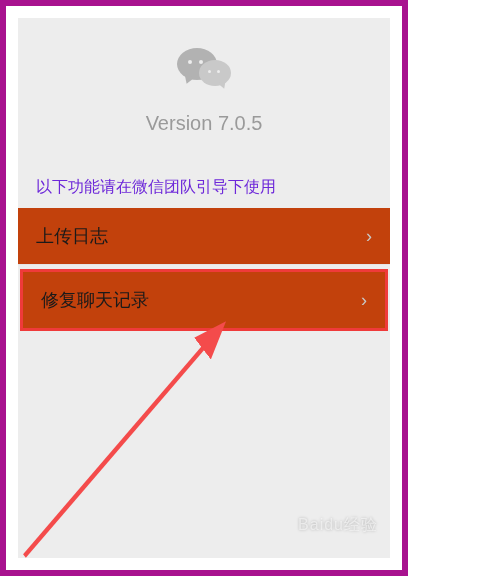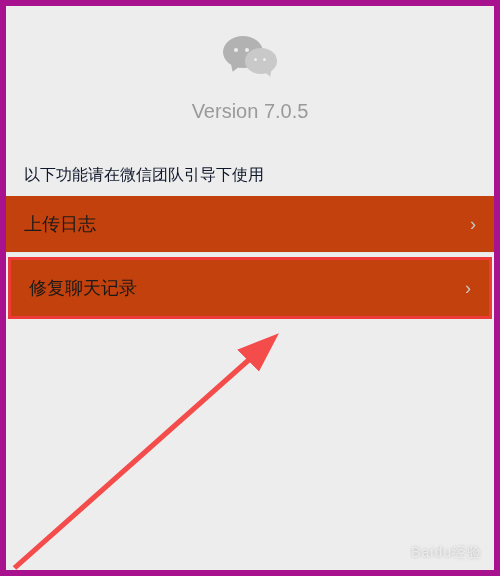--- a/index.html
+++ b/index.html
@@ -4,24 +4,25 @@
   <style>
     * { margin: 0; padding: 0; box-sizing: border-box; }
     body {
       width: 500px;
       height: 576px;
       background: #fff;
       font-family: -apple-system, "PingFang SC", "Microsoft YaHei", sans-serif;
       position: relative;
     }
     .outer-frame {
-      width: 500px;
+      width: 408px;
       height: 576px;
       border: 6px solid #a8128f;
       background: #fff;
+      padding: 12px;
     }
     .screen {
       width: 100%;
       height: 100%;
       background: #ededed;
       display: flex;
       flex-direction: column;
       position: relative;
       overflow: hidden;
     }
@@ -84,21 +85,21 @@
     .bubble-big .d1 { top: 12px; left: 11px; }
     .bubble-big .d2 { top: 12px; left: 22px; }
     .bubble-small .d1 { top: 10px; left: 9px; width:3px; height:3px;}
     .bubble-small .d2 { top: 10px; left: 18px; width:3px; height:3px;}
     .version {
       color: #9a9a9a;
       font-size: 20px;
       font-weight: 400;
     }
     .hint {
-      color: #0f172a;
+      color: #6d28d9;
       font-size: 16px;
       padding: 14px 18px 10px 18px;
     }
     .list-item {
       background: #c2410c;
       padding: 16px 18px;
       display: flex;
       align-items: center;
       justify-content: space-between;
       font-size: 18px;
@@ -120,23 +121,23 @@
       position: absolute;
       left: 0;
       bottom: 0;
       width: 100%;
       height: 260px;
       pointer-events: none;
     }
     .watermark {
       position: absolute;
       right: 12px;
-      bottom: 8px;
+      bottom: 22px;
       color: rgba(255,255,255,0.55);
-      font-size: 14px;
+      font-size: 16px;
       letter-spacing: 1px;
       text-shadow: 0 0 3px rgba(0,0,0,0.25);
       font-family: Arial, sans-serif;
     }
   </style>
 </head>
 <body>
 
 <div class="outer-frame">
   <div class="screen">

